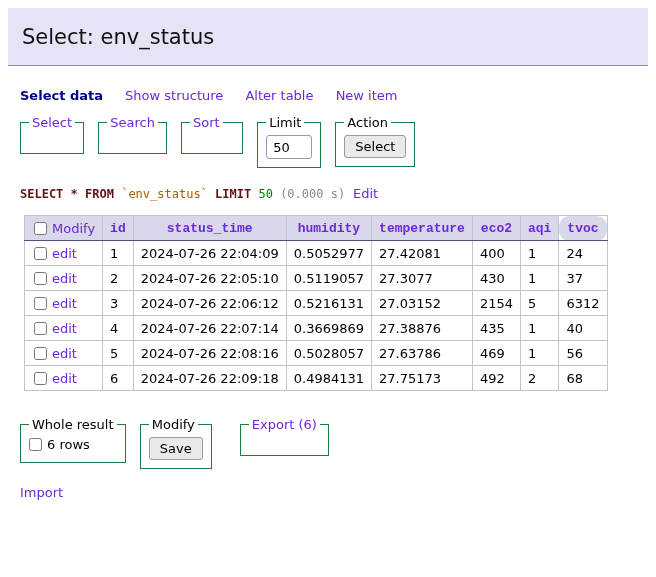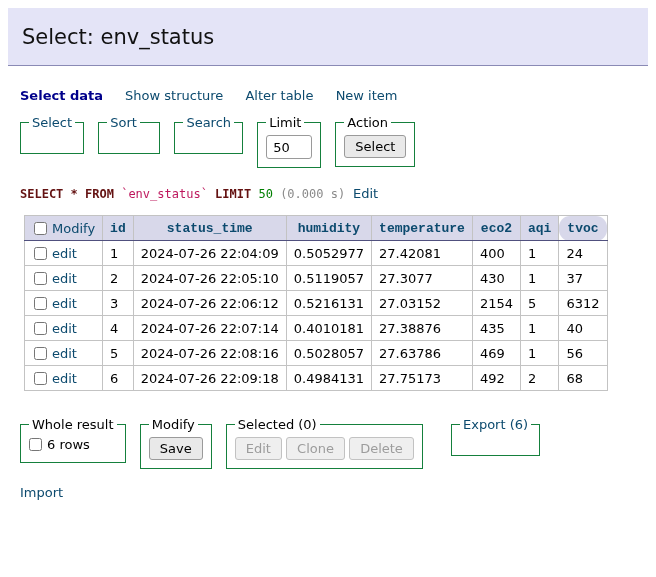--- a/index.html
+++ b/index.html
@@ -5,21 +5,21 @@
   * { box-sizing: border-box; }
   html { background: #fff; }
   body {
     margin: 8px;
     width: 640px;
     font-family: "DejaVu Sans", "Liberation Sans", sans-serif;
     font-size: 13px;
     color: #000;
     background: #fff;
   }
-  a { color: #0c4a6e; text-decoration: none; cursor: pointer; }
+  a { color: #6d28d9; text-decoration: none; cursor: pointer; }
 
   
   .title-bar {
     margin: 0;
     background: #e4e4f7;
     border-bottom: 1px solid #8a8ab5;
     padding: 17px 14px 16px;
     font-size: 21px;
     font-weight: normal;
     color: #111;
@@ -60,21 +60,21 @@
     border-radius: 3px;
     color: #000;
     cursor: pointer;
   }
   .btn:disabled { color: #9c9c9c; background: #efefef; border-color: #c2c2c2; cursor: default; }
 
   
   .sql { margin: 18px 0 0; font-size: 12px; }
   .sql code { font-family: "DejaVu Sans Mono", "Liberation Mono", monospace; }
   .sql .kw  { color: #641212; font-weight: bold; }
-  .sql .tbl { color: #be185d; text-align: right; }
+  .sql .tbl { color: #a16207; text-align: right; }
   .sql .num { color: #007f00; }
   .sql .time { color: #8a8a8a; }
   .sql-edit { font-family: "DejaVu Sans", sans-serif; font-size: 13px; margin-left: 4px; }
 
   
   table.data {
     border-collapse: collapse;
     margin: 14px 0 0 4px;
     border: 1px solid #999;
   }
@@ -123,25 +123,25 @@
     <a href="#">Alter table</a>
     <a href="#">New item</a>
   </nav>
 
   <form class="query-form">
     <fieldset>
       <legend><a href="#">Select</a></legend>
       <div class="fs-body-empty"></div>
     </fieldset>
     <fieldset>
+      <legend><a href="#">Search</a></legend>
+      <div class="fs-body-empty"></div>
+    </fieldset>
+    <fieldset>
       <legend><a href="#">Sort</a></legend>
-      <div class="fs-body-empty"></div>
-    </fieldset>
-    <fieldset>
-      <legend><a href="#">Search</a></legend>
       <div class="fs-body-empty"></div>
     </fieldset>
     <fieldset>
       <legend>Limit</legend>
       <input type="number" class="limit-input" value="50" style="">
     </fieldset>
     <fieldset>
       <legend>Action</legend>
       <button type="button" class="btn">Select</button>
     </fieldset>
@@ -193,21 +193,21 @@
         <td class="c-hum">0.5216131</td>
         <td class="c-temp">27.03152</td>
         <td class="c-eco2">2154</td>
         <td class="c-aqi">5</td>
         <td class="c-tvoc">6312</td>
       </tr>
       <tr>
         <td class="check-col"><input type="checkbox" style=""><a href="#">edit</a></td>
         <td class="c-id">4</td>
         <td class="c-time">2024-07-26 22:07:14</td>
-        <td class="c-hum">0.4010181</td>
+        <td class="c-hum">0.3669869</td>
         <td class="c-temp">27.38876</td>
         <td class="c-eco2">435</td>
         <td class="c-aqi">1</td>
         <td class="c-tvoc">40</td>
       </tr>
       <tr>
         <td class="check-col"><input type="checkbox" style=""><a href="#">edit</a></td>
         <td class="c-id">5</td>
         <td class="c-time">2024-07-26 22:08:16</td>
         <td class="c-hum">0.5028057</td>
@@ -234,26 +234,20 @@
       <legend>Whole result</legend>
       <label class="whole-label">
         <input type="checkbox" style="">
         <span>6 rows</span>
       </label>
     </fieldset>
     <fieldset>
       <legend>Modify</legend>
       <button type="button" class="btn">Save</button>
     </fieldset>
-    <fieldset>
-      <legend>Selected (0)</legend>
-      <button type="button" class="btn" disabled="">Edit</button>
-      <button type="button" class="btn" disabled="">Clone</button>
-      <button type="button" class="btn" disabled="">Delete</button>
-    </fieldset>
     <fieldset class="fs-export">
       <legend><a href="#">Export (6)</a></legend>
       <div class="fs-body-empty"></div>
     </fieldset>
   </form>
 
   <p class="import-row">
     <a href="#">Import</a>
   </p>
 

